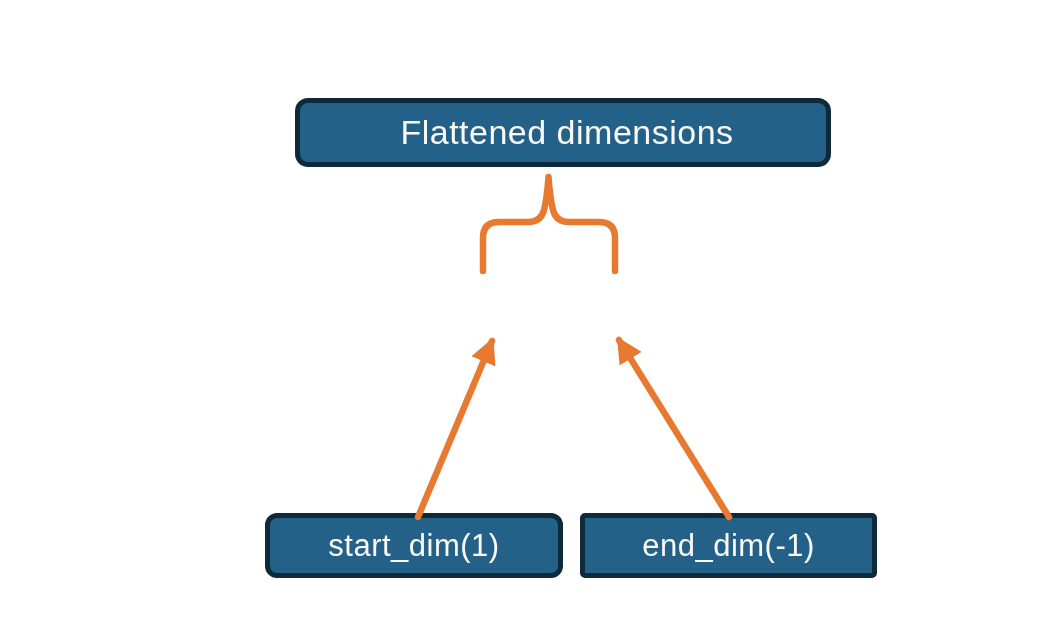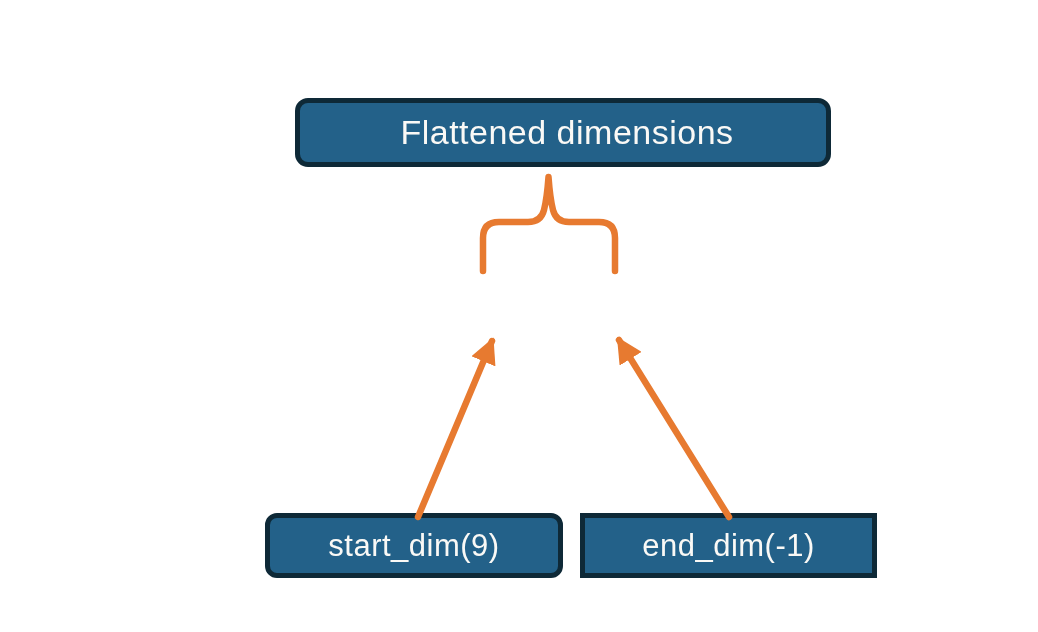--- a/index.html
+++ b/index.html
@@ -58,21 +58,21 @@
     width: 298px;
     height: 65px;
     border-radius: 12px;
     font-size: 31px;
   }
   .box-end {
     left: 580px;
     top: 513px;
     width: 297px;
     height: 65px;
-    border-radius: 0;
+    border-radius: 5px;
     font-size: 31px;
     text-align: right;
   }
   .overlay {
     position: absolute;
     left: 0;
     top: 0;
     width: 1038px;
     height: 632px;
     pointer-events: none;
@@ -90,21 +90,21 @@
 <body>
 
 <div class="stage">
 
   <div class="box box-flattened">
     <span class="label">Flattened dimensions</span>
   </div>
 
 
   <div class="box box-start">
-    <span class="label">start_dim(9)</span>
+    <span class="label">start_dim(1)</span>
   </div>
 
   <div class="box box-end">
     <span class="label">end_dim(-1)</span>
   </div>
 
   <svg class="overlay" viewBox="0 0 1038 632" xmlns="http://www.w3.org/2000/svg">
     <defs>
       <marker id="arrowhead" viewBox="0 0 10 10" refX="8.5" refY="5" markerWidth="4" markerHeight="4" orient="auto-start-reverse">
         <path class="orange-fill" d="M 0 0 L 10 5 L 0 10 z"></path>

